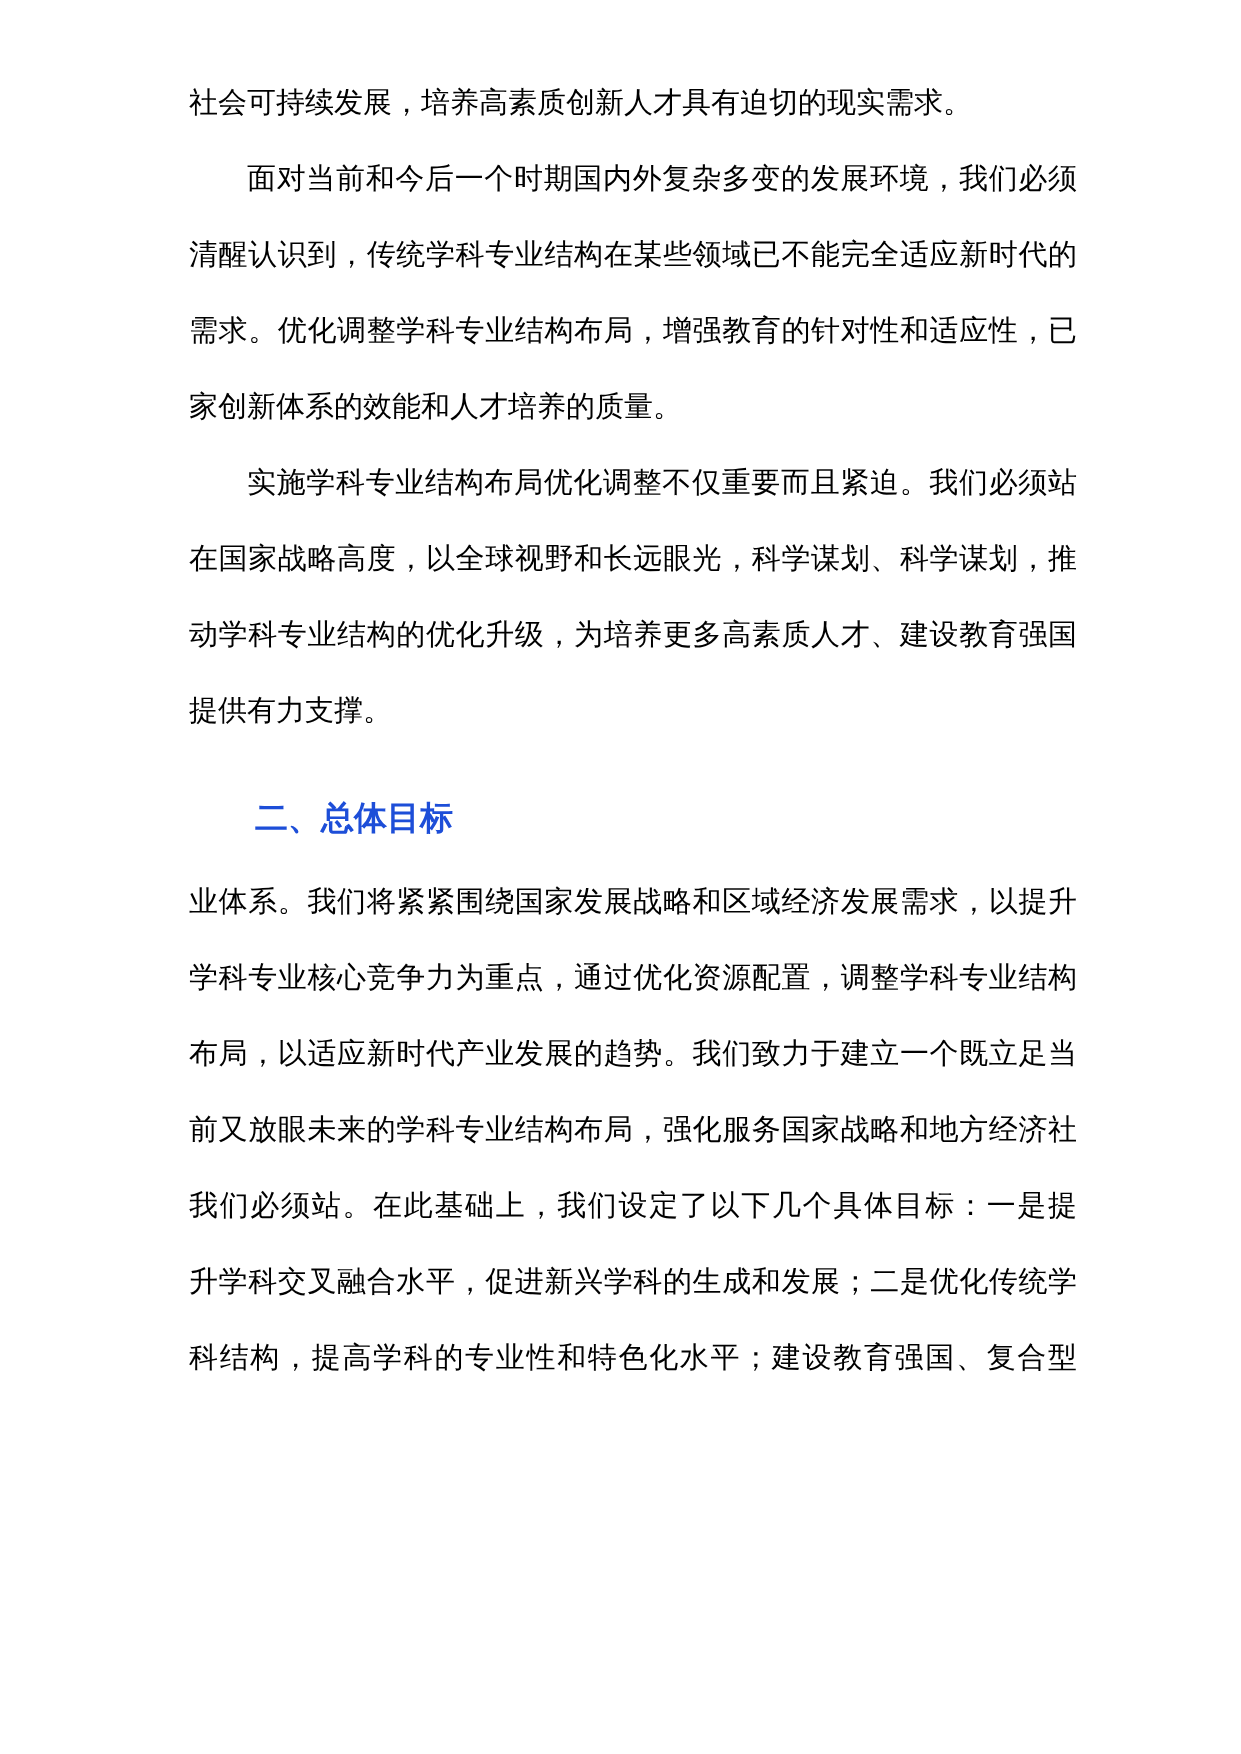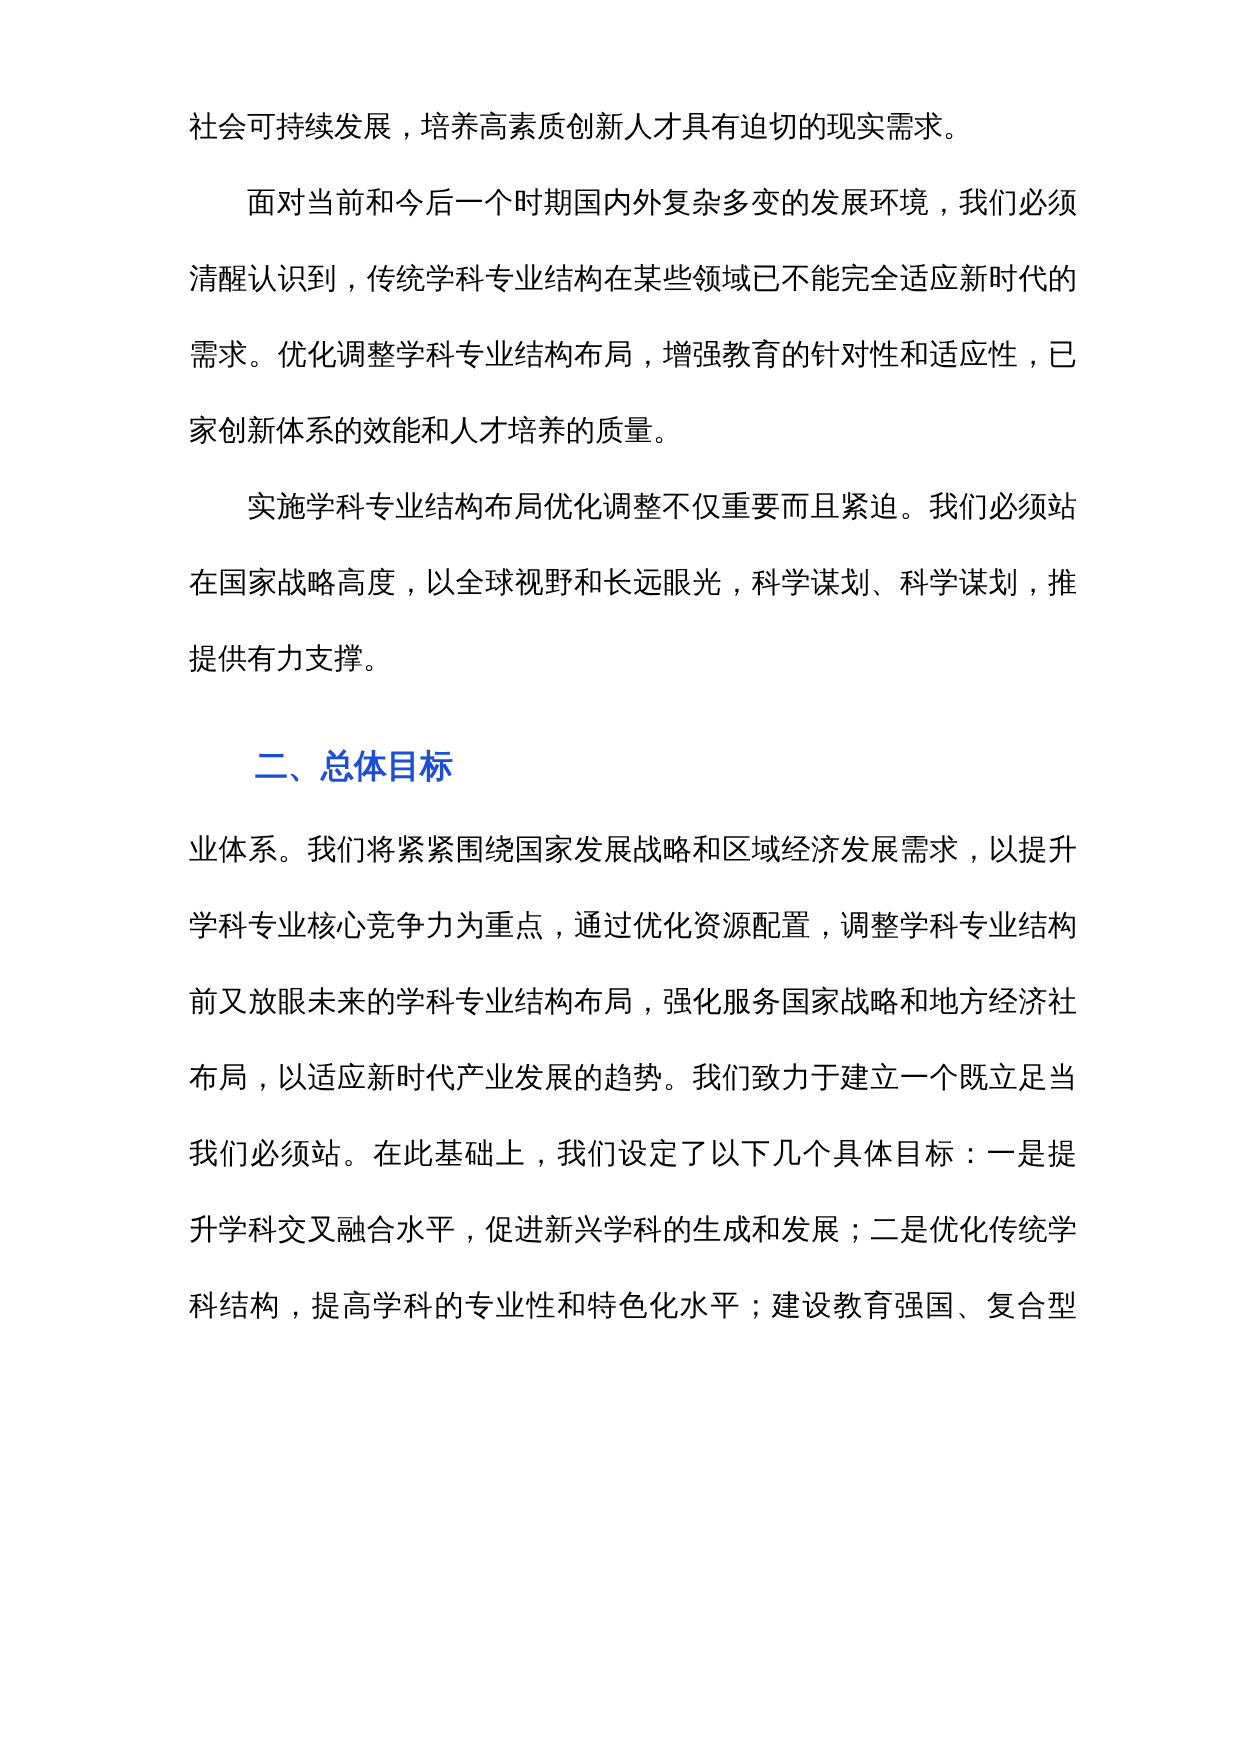--- a/index.html
+++ b/index.html
@@ -10,21 +10,21 @@
   .page {
     position: relative;
     width: 1241px;
     height: 1754px;
     background: #ffffff;
     overflow: hidden;
     font-family: "Liberation Serif", "DejaVu Serif", serif;
     color: #000000;
   }
   .content {
-    padding: 88px 164px 0 189px; 
+    padding: 64px 164px 0 189px; 
   }
   .line {
     font-size: 29px;
     line-height: 76px;
     color: #000000;
     text-align: justify;
     text-align-last: justify;
     text-justify: inter-character;
     white-space: normal;
   }
@@ -60,36 +60,37 @@
 
         <div class="line" data-indent="false" data-fill="true">需求。优化调整学科专业结构布局，增强教育的针对性和适应性，已</div>
 
 
         <div class="line" data-indent="false" data-fill="false">家创新体系的效能和人才培养的质量。</div>
 
         <div class="line" data-indent="true" data-fill="true">实施学科专业结构布局优化调整不仅重要而且紧迫。我们必须站</div>
 
         <div class="line" data-indent="false" data-fill="true">在国家战略高度，以全球视野和长远眼光，科学谋划、科学谋划，推</div>
 
+        <div class="line" data-indent="false" data-fill="true">动学科专业结构的优化升级，为培养更多高素质人才、建设教育强国</div>
 
         <div class="line" data-indent="false" data-fill="false">提供有力支撑。</div>
       </div>
 
     <h2 class="heading">二、总体目标</h2>
 
     <div>
 
 
         <div class="line" data-indent="false" data-fill="true">业体系。我们将紧紧围绕国家发展战略和区域经济发展需求，以提升</div>
 
         <div class="line" data-indent="false" data-fill="true">学科专业核心竞争力为重点，通过优化资源配置，调整学科专业结构</div>
 
+        <div class="line" data-indent="false" data-fill="true">布局，以适应新时代产业发展的趋势。我们致力于建立一个既立足当</div>
+
         <div class="line" data-indent="false" data-fill="true">前又放眼未来的学科专业结构布局，强化服务国家战略和地方经济社</div>
-
-        <div class="line" data-indent="false" data-fill="true">布局，以适应新时代产业发展的趋势。我们致力于建立一个既立足当</div>
 
         <div class="line" data-indent="false" data-fill="true">我们必须站。在此基础上，我们设定了以下几个具体目标：一是提</div>
 
         <div class="line" data-indent="false" data-fill="true">升学科交叉融合水平，促进新兴学科的生成和发展；二是优化传统学</div>
 
         <div class="line" data-indent="false" data-fill="true">科结构，提高学科的专业性和特色化水平；建设教育强国、复合型</div>
       </div>
 
   </div>
 </div>

